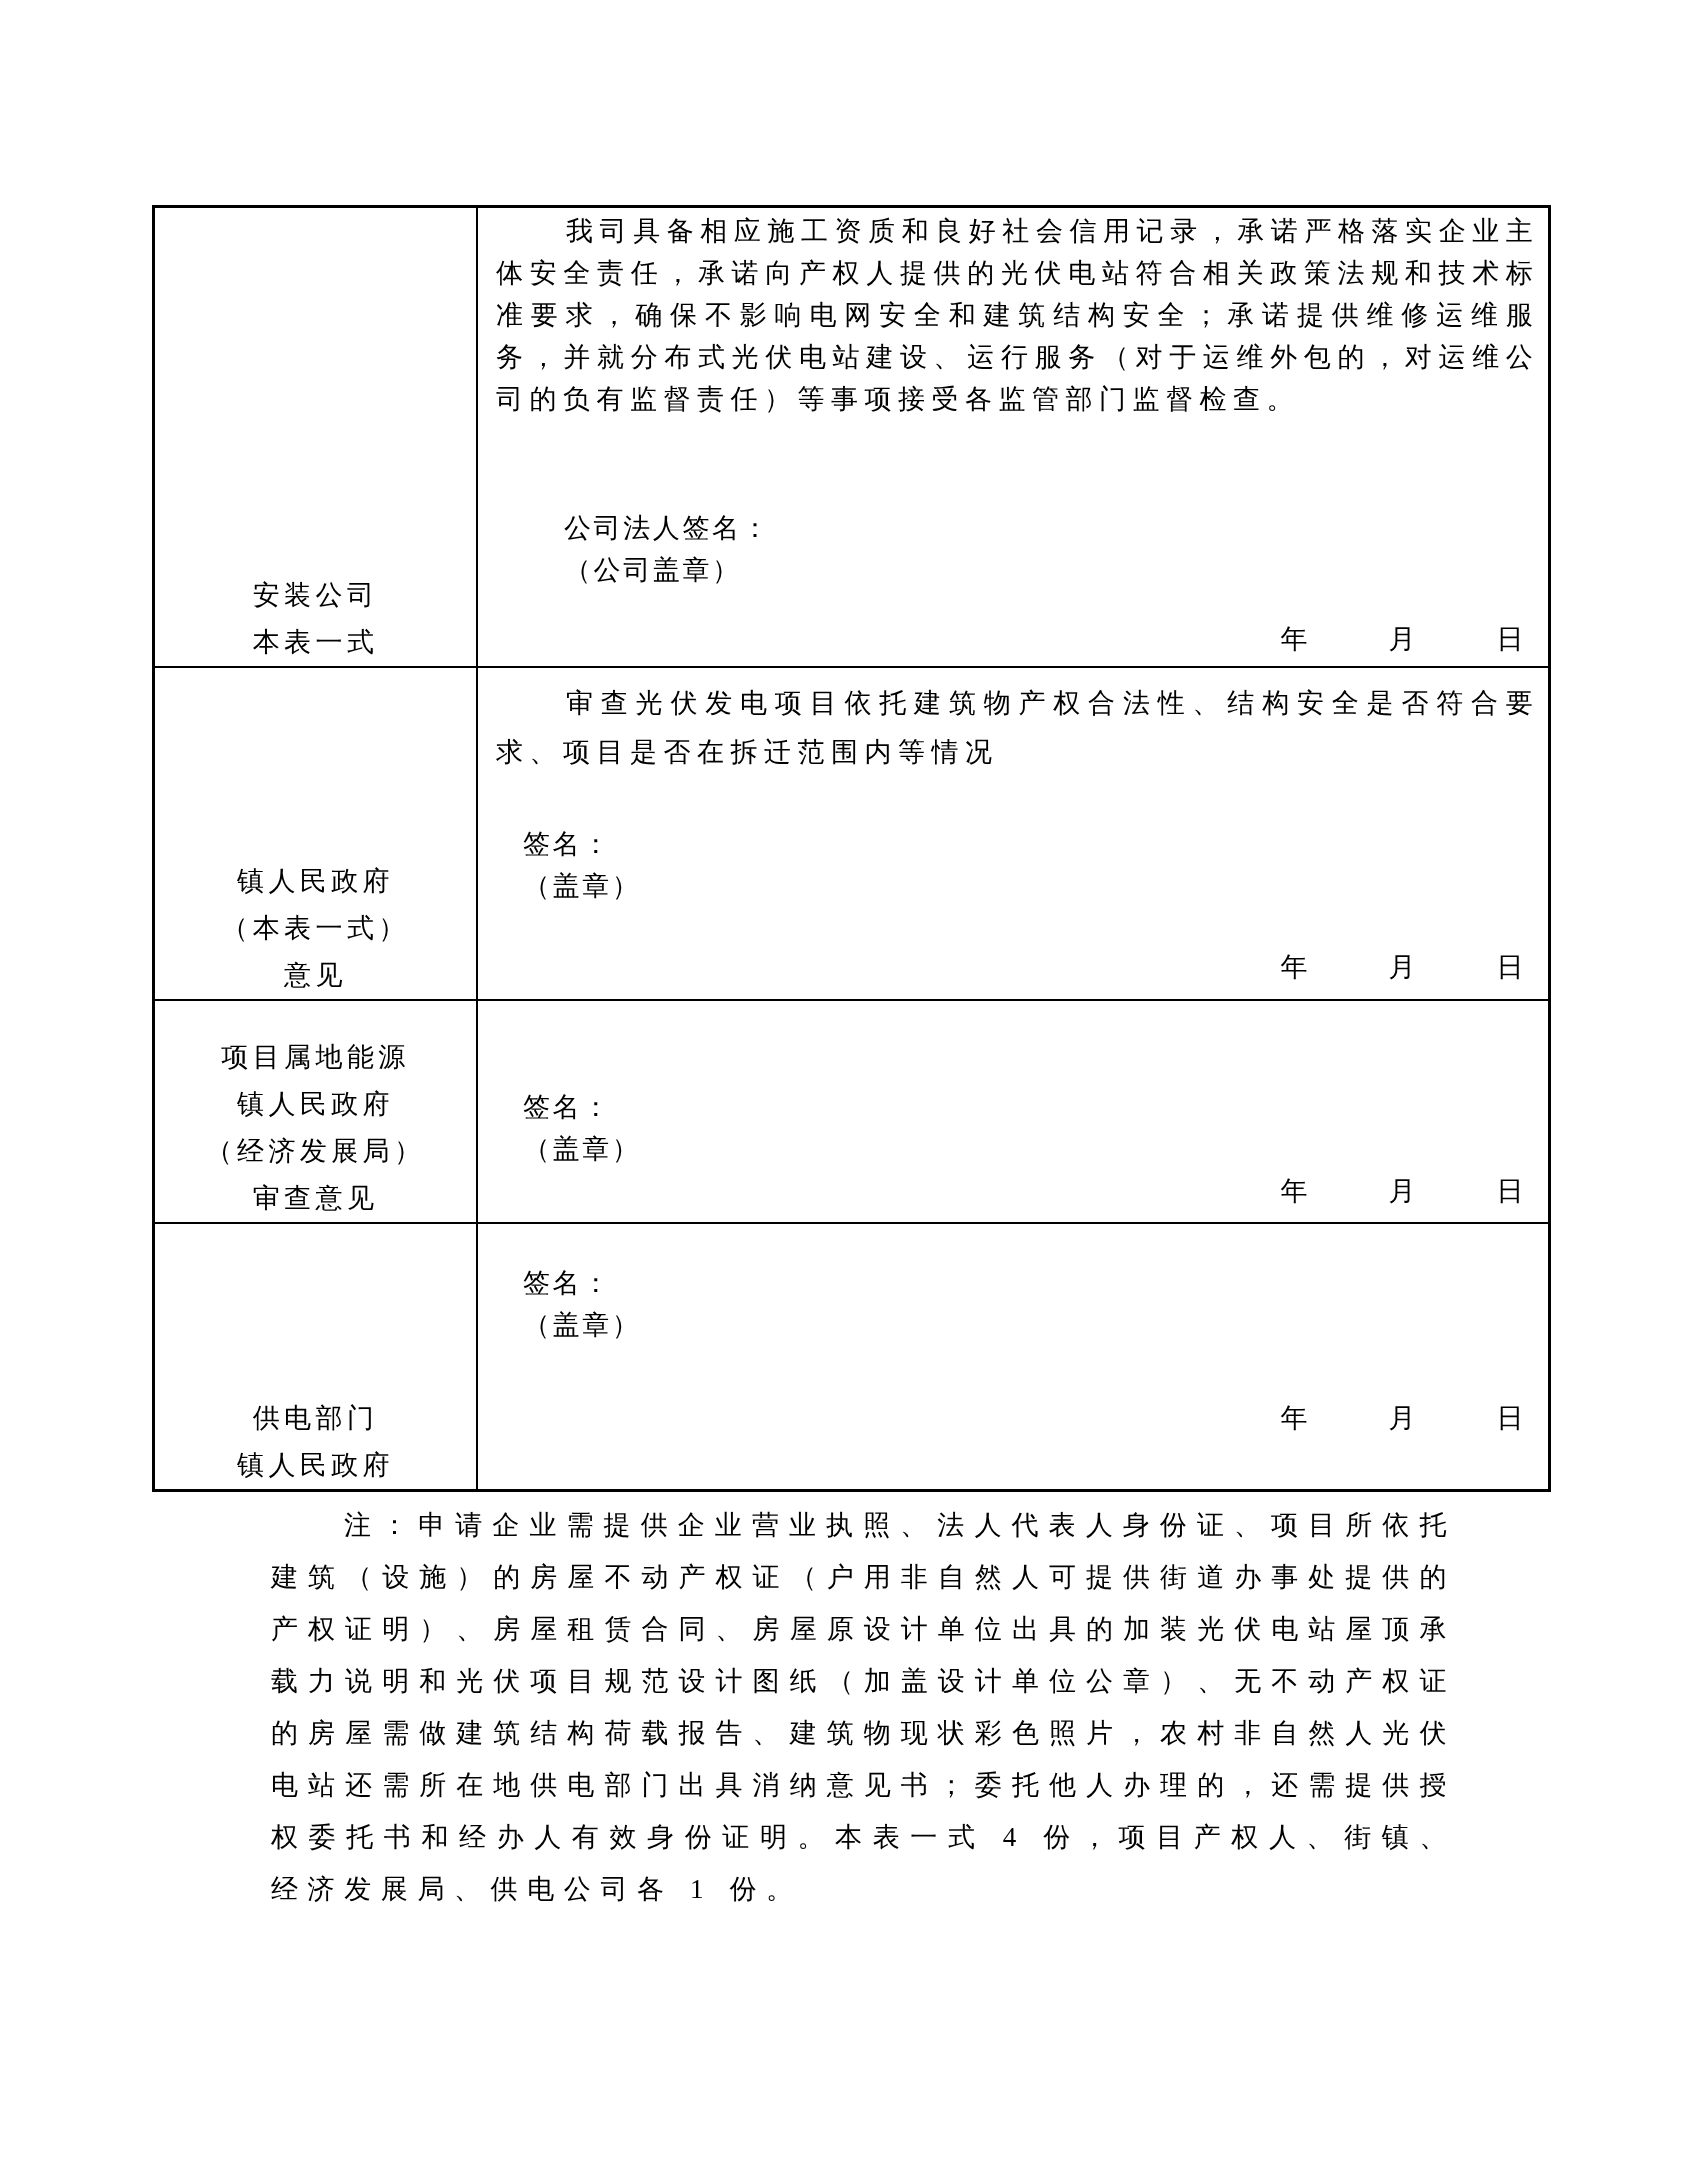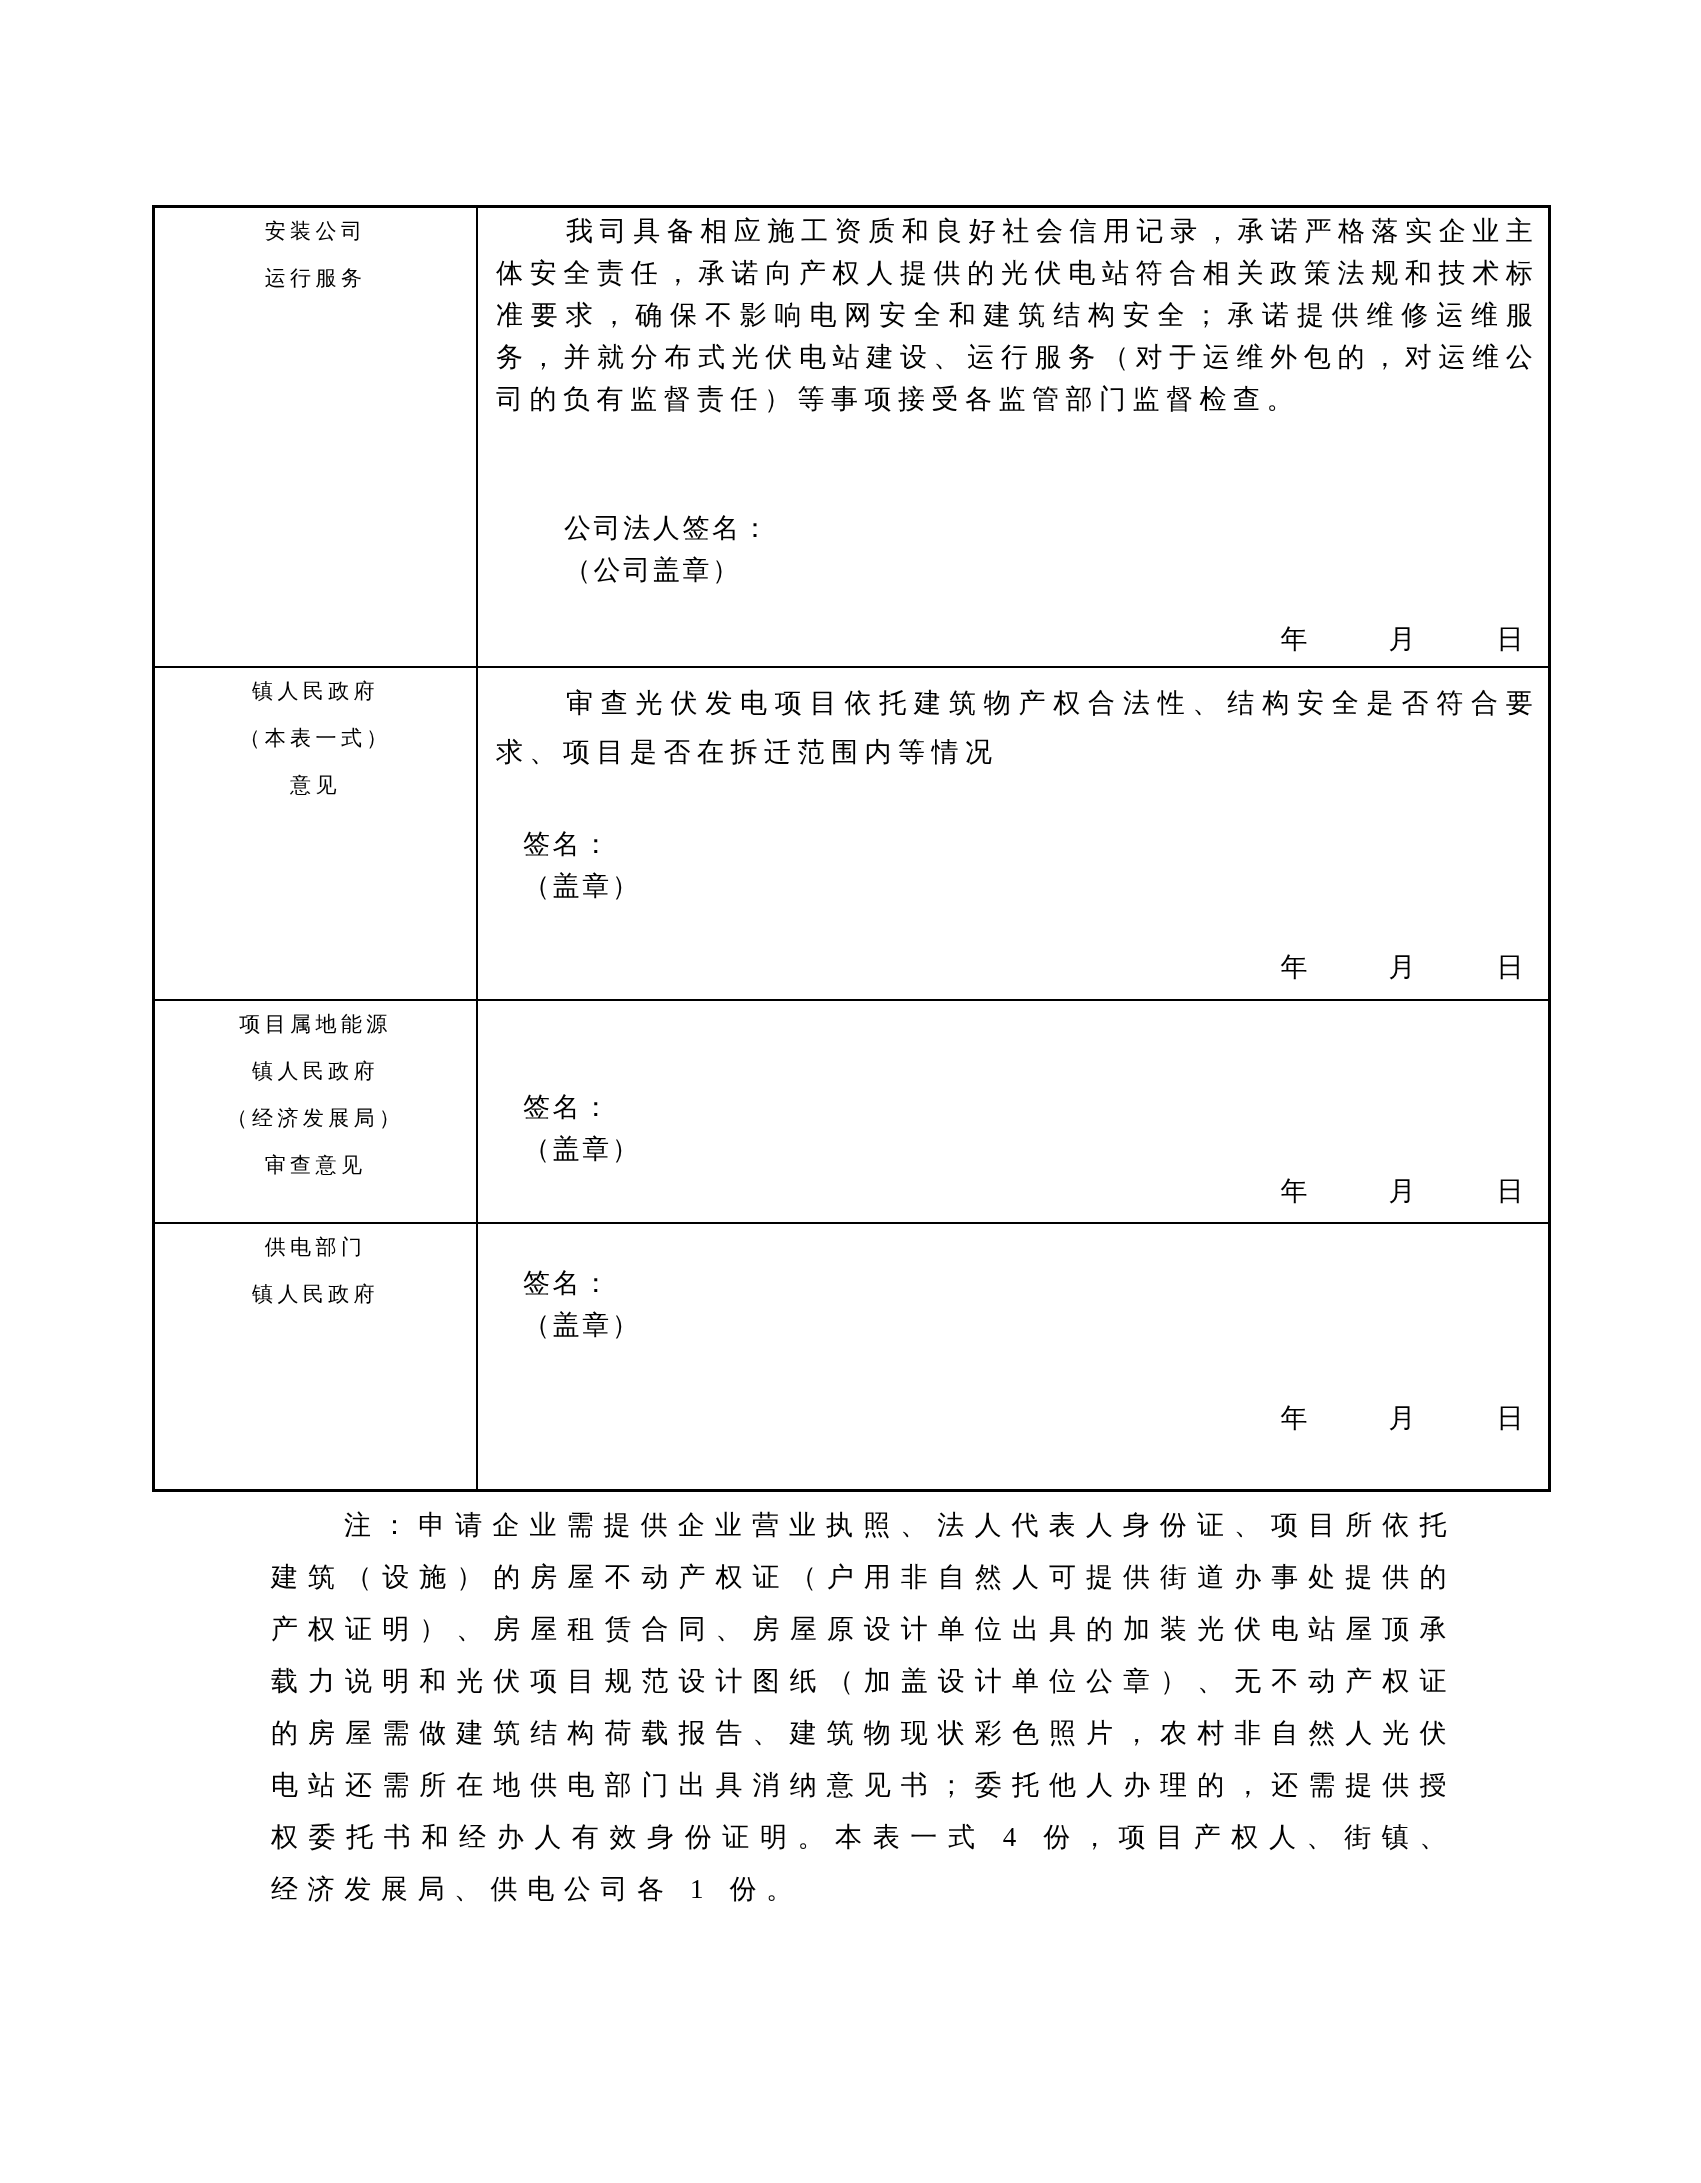--- a/index.html
+++ b/index.html
@@ -28,24 +28,24 @@
     border: 3.5px solid #000;
     display: grid;
     grid-template-columns: 323px 1fr;
     grid-template-rows: 458px 333px 223px auto;
   }
   .cell { box-sizing: border-box; }
   .label-cell {
     border-right: 2.2px solid #000;
     display: flex;
     flex-direction: column;
-    justify-content: flex-start;
+    justify-content: flex-end;
     align-items: center;
     text-align: center;
-    font-size: 21px;
+    font-size: 27px;
     line-height: 47px;
     letter-spacing: 4.4px;
   }
   .body-cell {
     position: relative;
     padding-left: 18px;
     padding-right: 8.7px;
   }
   .row-border { border-top: 2.2px solid #000; }
 
@@ -99,21 +99,21 @@
 </style>
 </head>
 <body>
 
 <div class="page">
 
   <div class="form-table">
 
     <div class="cell label-cell r1">
       <div>安装公司</div>
-      <div>运行服务</div>
+      <div>本表一式</div>
     </div>
     <div class="cell body-cell r1">
       <p class="body-text">我司具备相应施工资质和良好社会信用记录，承诺严格落实企业主体安全责任，承诺向产权人提供的光伏电站符合相关政策法规和技术标准要求，确保不影响电网安全和建筑结构安全；承诺提供维修运维服务，并就分布式光伏电站建设、运行服务（对于运维外包的，对运维公司的负有监督责任）等事项接受各监管部门监督检查。</p>
       <div class="sign-block">
         <div>公司法人签名：</div>
         <div>（公司盖章）</div>
       </div>
       <div class="date-line">年　　　月　　　日</div>
     </div>
 

